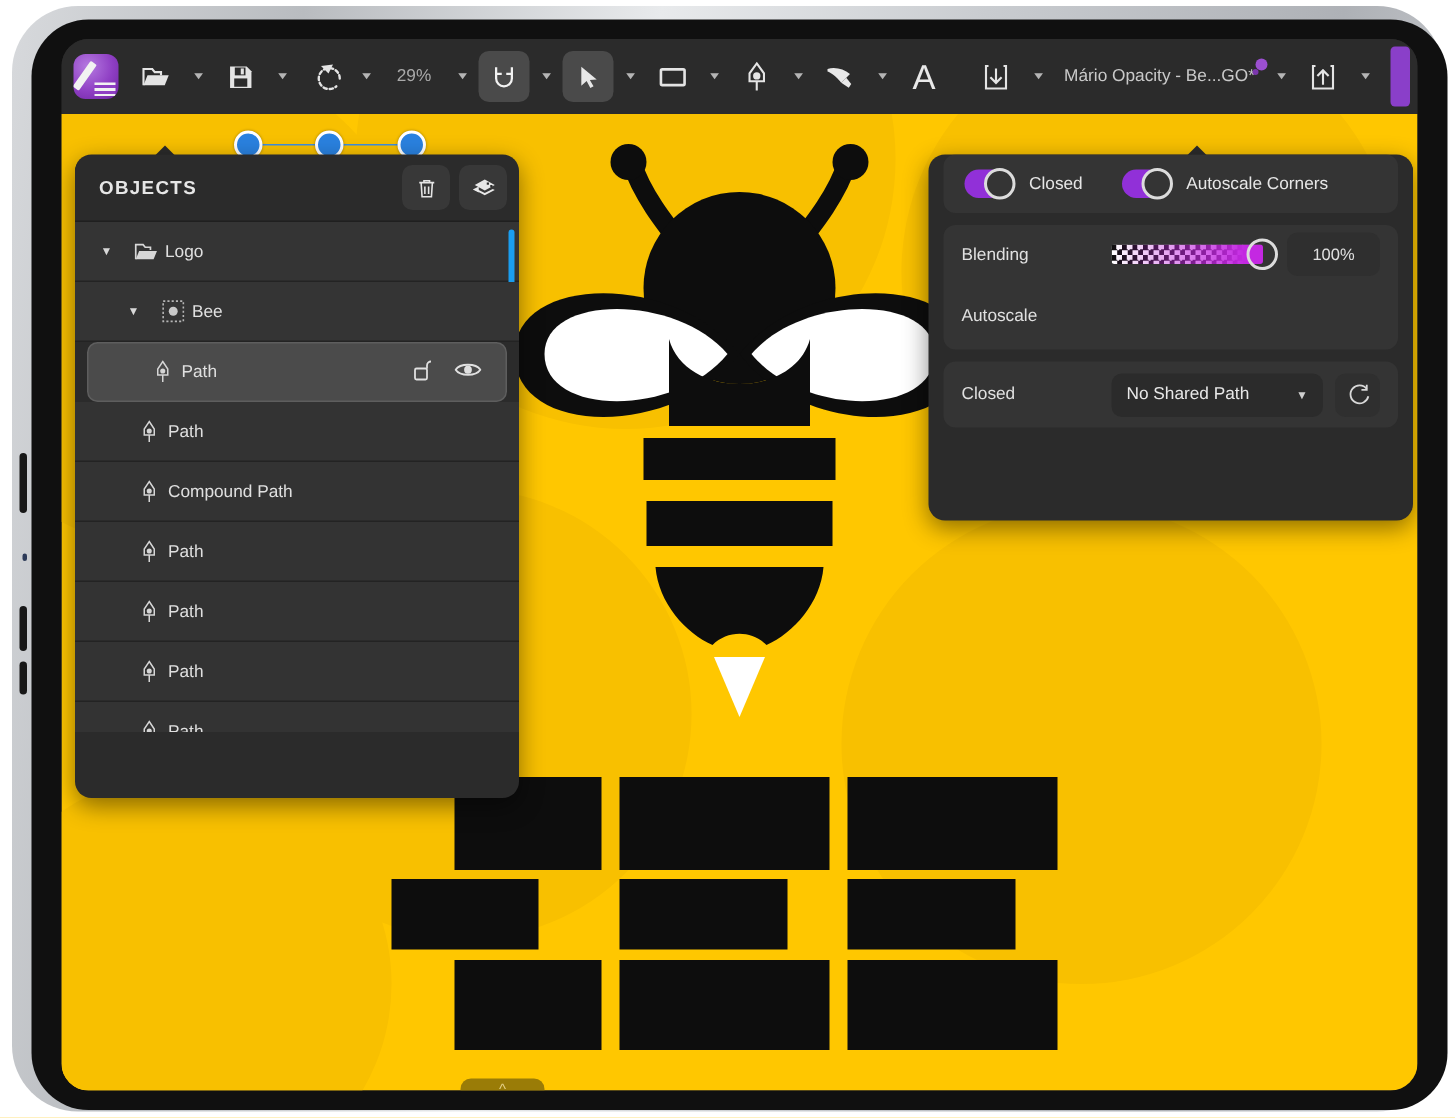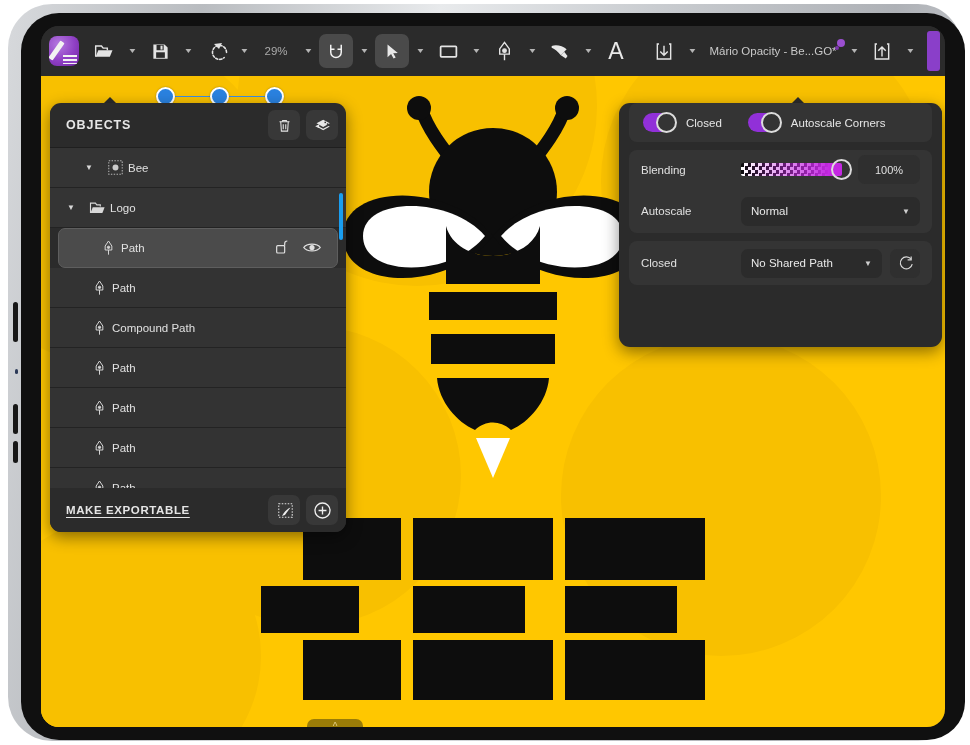--- a/index.html
+++ b/index.html
@@ -556,41 +556,41 @@
             <rect x="15" y="7" width="2.2" height="2.2" fill="#2b2b2b"></rect>
             <rect x="18.5" y="9.5" width="2.2" height="2.2" fill="#2b2b2b"></rect>
             <path d="M1 14 L7 11 L7 17 Z"></path>
             <path d="M13 17.5 L5 13.4 L3 14.4 L13 19.8 L23 14.4 L21 13.4 Z"></path>
           </svg>
         </div>
       </div>
 
       <div id="obj-list">
 
+        <div class="obj-row group" style="padding-left:8px">
+          <span class="tri"></span>
+          <span class="rowicon">
+            <svg width="17" height="14" viewBox="0 0 24 20" fill="none" stroke="#d8d8d8" stroke-width="1.6">
+              <path d="M2 17V3h7l2 2.5h5V8"></path>
+                <path d="M2 17l3.2-8h17l-3.2 8z" fill="#d8d8d8" stroke="none"></path>
+            </svg>
+          </span>
+          <span class="rowlabel">Logo</span>
+          <span id="scroll-ind"></span>
+        </div>
+
         <div class="obj-row group" style="padding-left:26px">
           <span class="tri"></span>
           <span class="rowicon">
             <svg width="17" height="17" viewBox="0 0 24 24" fill="none" stroke="#b5b5b5" stroke-width="1.5" stroke-dasharray="2 2">
               <rect x="2.5" y="2.5" width="19" height="19"></rect>
               <circle cx="12" cy="12" r="4.2" fill="#c9c9c9" stroke="none"></circle>
             </svg>
           </span>
           <span class="rowlabel">Bee</span>
-        </div>
-
-        <div class="obj-row group" style="padding-left:8px">
-          <span class="tri"></span>
-          <span class="rowicon">
-            <svg width="17" height="14" viewBox="0 0 24 20" fill="none" stroke="#d8d8d8" stroke-width="1.6">
-              <path d="M2 17V3h7l2 2.5h5V8"></path>
-                <path d="M2 17l3.2-8h17l-3.2 8z" fill="#d8d8d8" stroke="none"></path>
-            </svg>
-          </span>
-          <span class="rowlabel">Logo</span>
-          <span id="scroll-ind"></span>
         </div>
 
         <div class="obj-row selected" style="margin:0 8px;padding-left:36px">
           <span class="rowicon">
             <svg width="11" height="16" viewBox="0 0 16 24" fill="none" stroke="#d5d5d5" stroke-width="1.5">
               <path d="M8 1.5 L13 9 L13 15 L3 15 L3 9 Z"></path>
                 <path d="M8 15 L8 22"></path>
                 <circle cx="8" cy="11" r="1.8" fill="#d5d5d5"></circle>
             </svg>
           </span>
@@ -666,37 +666,20 @@
             <svg width="11" height="16" viewBox="0 0 16 24" fill="none" stroke="#d5d5d5" stroke-width="1.5">
                 <path d="M8 1.5 L13 9 L13 15 L3 15 L3 9 Z"></path>
                 <path d="M8 15 L8 22"></path>
                 <circle cx="8" cy="11" r="1.8" fill="#d5d5d5"></circle>
               </svg>
           </span>
           <span class="rowlabel">Path</span>
         </div>
       </div>
 
-      <div id="objects-footer">
-        <div id="make-exportable">MAKE EXPORTABLE</div>
-        <div class="ft-btn">
-          <svg width="17" height="17" viewBox="0 0 24 24" fill="none" stroke="#e0e0e0" stroke-width="1.5" stroke-dasharray="2.2 2">
-            <rect x="2.5" y="2.5" width="19" height="19"></rect>
-          </svg>
-          <svg width="12" height="12" viewBox="0 0 24 24" fill="#f0f0f0" style="margin-left:-14px;margin-top:4px">
-            <path d="M21 3 C 14 6, 8 12, 4 20 L 10 18 C 14 12, 18 7, 21 3 Z"></path>
-          </svg>
-        </div>
-        <div class="ft-btn">
-          <svg width="19" height="19" viewBox="0 0 24 24" fill="none" stroke="#eeeeee" stroke-width="1.7">
-            <circle cx="12" cy="12" r="9.5"></circle>
-              <path d="M12 7 v10 M7 12 h10"></path>
-          </svg>
-        </div>
-      </div>
     </div>
 
     <div id="appearance-panel">
 
       <div class="ap-group">
         <div class="ap-row" style="padding-left:14px">
           <span class="toggle">
               <span class="knob"></span>
             </span>
           <span class="tg-label">Closed</span>
@@ -710,24 +693,20 @@
       <div class="ap-group">
         <div class="ap-row">
           <span class="ap-label">Blending</span>
           <span class="slider-track">
               <span class="slider-knob"></span>
             </span>
           <span class="value-box">100%</span>
         </div>
         <div class="ap-row" style="height:44px">
           <span class="ap-label">Autoscale</span>
-          <span class="select-box">
-            <span class="sv">Normal</span>
-            <span class="sc"></span>
-          </span>
         </div>
       </div>
 
       <div class="ap-group">
         <div class="ap-row" style="height:44px">
           <span class="ap-label">Closed</span>
           <span class="select-box">
             <span class="sv">No Shared Path</span>
             <span class="sc"></span>
           </span>

